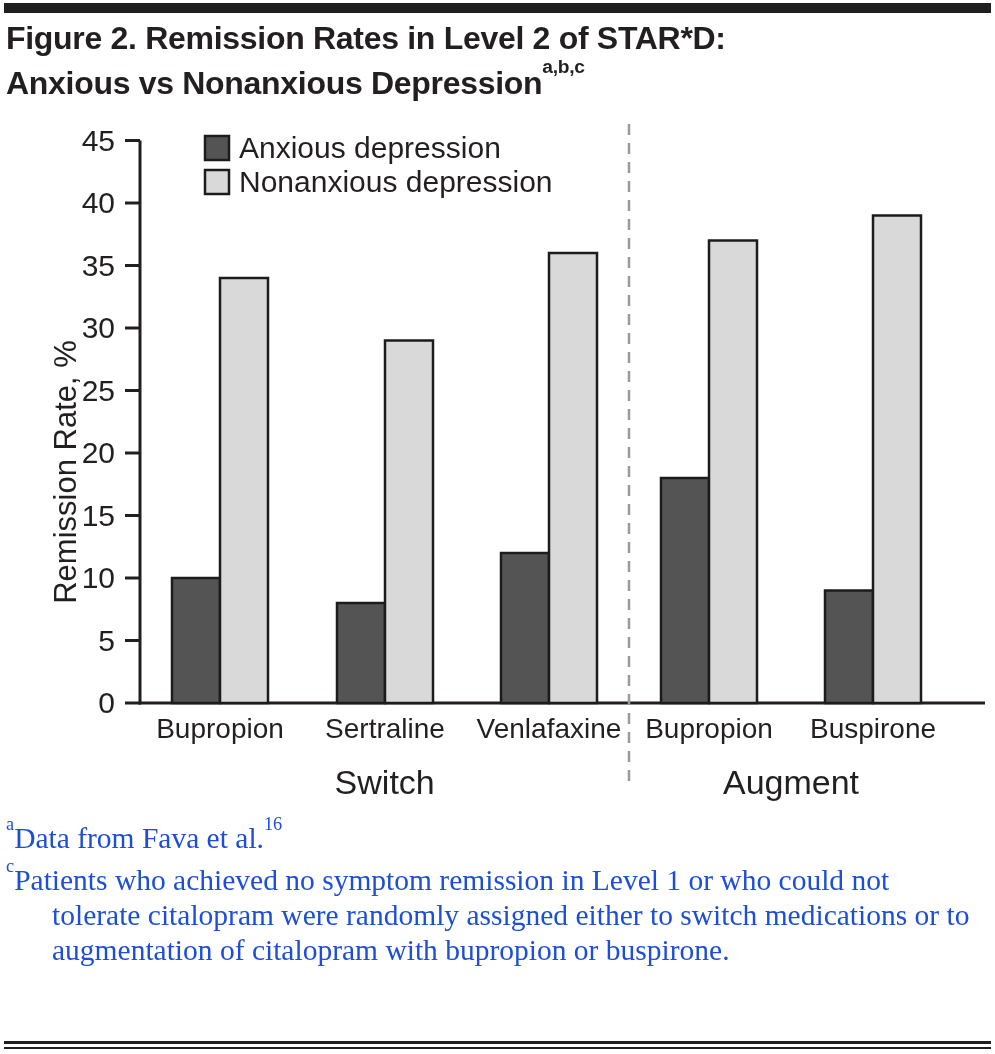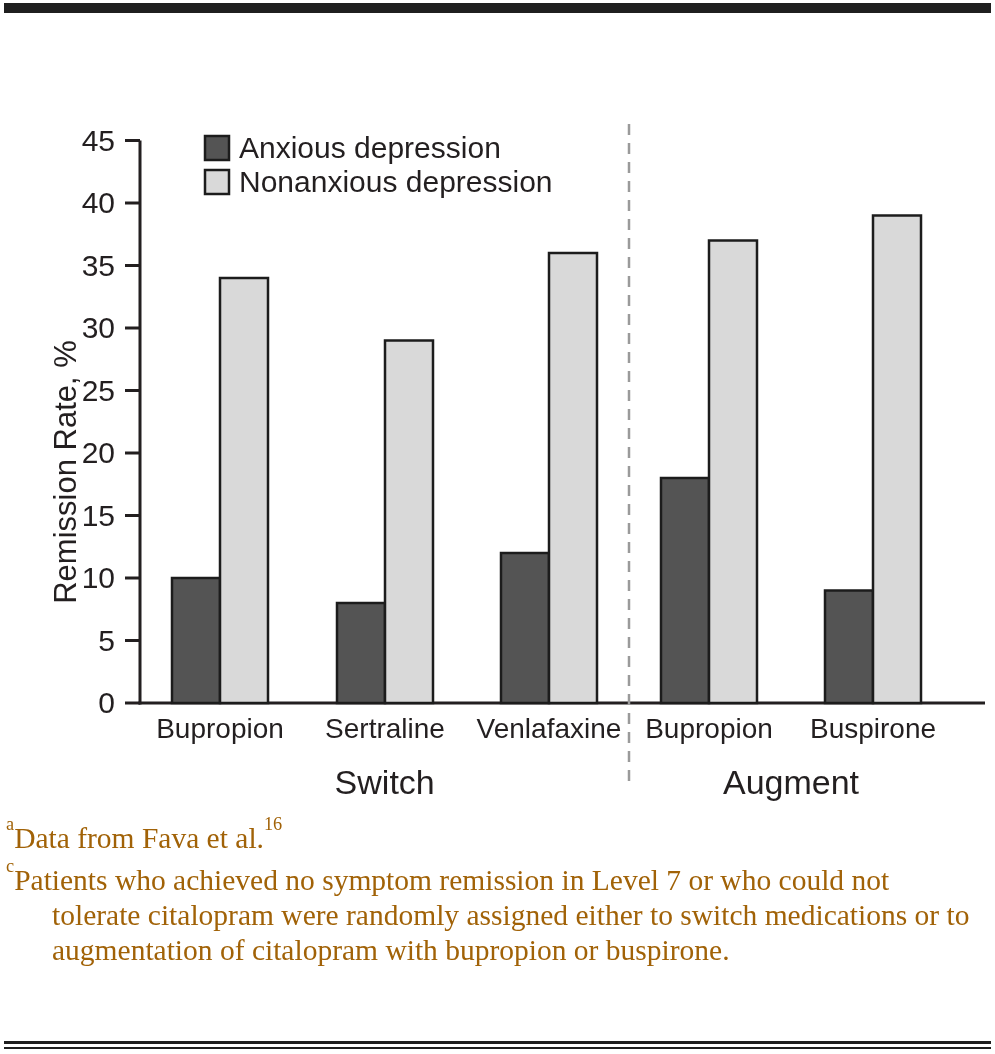--- a/index.html
+++ b/index.html
@@ -24,21 +24,21 @@
     font-size:60%;
     position:relative;top:-0.45em;
     font-weight:bold;
   }
   .chart-wrap{
     position:absolute;left:0;top:120px;width:995px;height:692px;
   }
   .footnotes{
     position:absolute;left:6px;top:814px;width:968px;
     font-family:"Liberation Serif",serif;
-    font-size:29.5px;line-height:35px;color:#a16207;
+    font-size:29.5px;line-height:35px;color:#1d4ed8;
   }
   .footnote{
     margin:0;
     padding-left:46px;text-indent:-46px;
   }
   .footnote sup{
     font-size:62%;
     position:relative;top:-0.4em;
   }
   .bottom-rule{
@@ -49,20 +49,24 @@
   }
   svg text{fill:#231f20;}
 </style>
 </head>
 <body>
 
 <div class="page">
 
   <div class="top-bar"></div>
 
+  <div class="figure-title">
+    <span>Figure 2. Remission Rates in Level 2 of STAR*D:</span><br>
+    <span>Anxious vs Nonanxious Depression</span><sup>a,b,c</sup>
+  </div>
 
   <div class="chart-wrap">
     <svg id="chart-svg" width="995" height="692" viewBox="0 0 995 692">
         <line x1="125" y1="583" x2="140" y2="583" stroke="#231f20" stroke-width="3"></line>
         <text x="115" y="593" text-anchor="end" font-size="30" font-family="&quot;Liberation Sans&quot;,sans-serif">0</text>
         <line x1="125" y1="520.5" x2="140" y2="520.5" stroke="#231f20" stroke-width="3"></line>
         <text x="115" y="530.5" text-anchor="end" font-size="30" font-family="&quot;Liberation Sans&quot;,sans-serif">5</text>
         <line x1="125" y1="458" x2="140" y2="458" stroke="#231f20" stroke-width="3"></line>
         <text x="115" y="468" text-anchor="end" font-size="30" font-family="&quot;Liberation Sans&quot;,sans-serif">10</text>
         <line x1="125" y1="395.5" x2="140" y2="395.5" stroke="#231f20" stroke-width="3"></line>
@@ -102,18 +106,18 @@
         <text x="791" y="674" text-anchor="middle" font-size="34" font-family="&quot;Liberation Sans&quot;,sans-serif">Augment</text>
         <rect x="205" y="16" width="24" height="24" fill="#545454" stroke="#1c1c1c" stroke-width="2.5"></rect>
         <text x="239" y="38" font-size="30" font-family="&quot;Liberation Sans&quot;,sans-serif">Anxious depression</text>
         <rect x="205" y="50" width="24" height="24" fill="#d9d9d9" stroke="#1c1c1c" stroke-width="2.5"></rect>
         <text x="239" y="72" font-size="30" font-family="&quot;Liberation Sans&quot;,sans-serif">Nonanxious depression</text>
       </svg>
   </div>
 
   <div class="footnotes">
     <p class="footnote"><sup>a</sup><span>Data from Fava et al.</span><sup>16</sup></p>
-    <p class="footnote"><sup>c</sup><span>Patients who achieved no symptom remission in Level 7 or who could not tolerate citalopram were randomly assigned either to switch medications or to augmentation of citalopram with bupropion or buspirone.</span></p>
+    <p class="footnote"><sup>c</sup><span>Patients who achieved no symptom remission in Level 1 or who could not tolerate citalopram were randomly assigned either to switch medications or to augmentation of citalopram with bupropion or buspirone.</span></p>
   </div>
 
   <div class="bottom-rule"></div>
 
 </div>
 
 </body></html>

